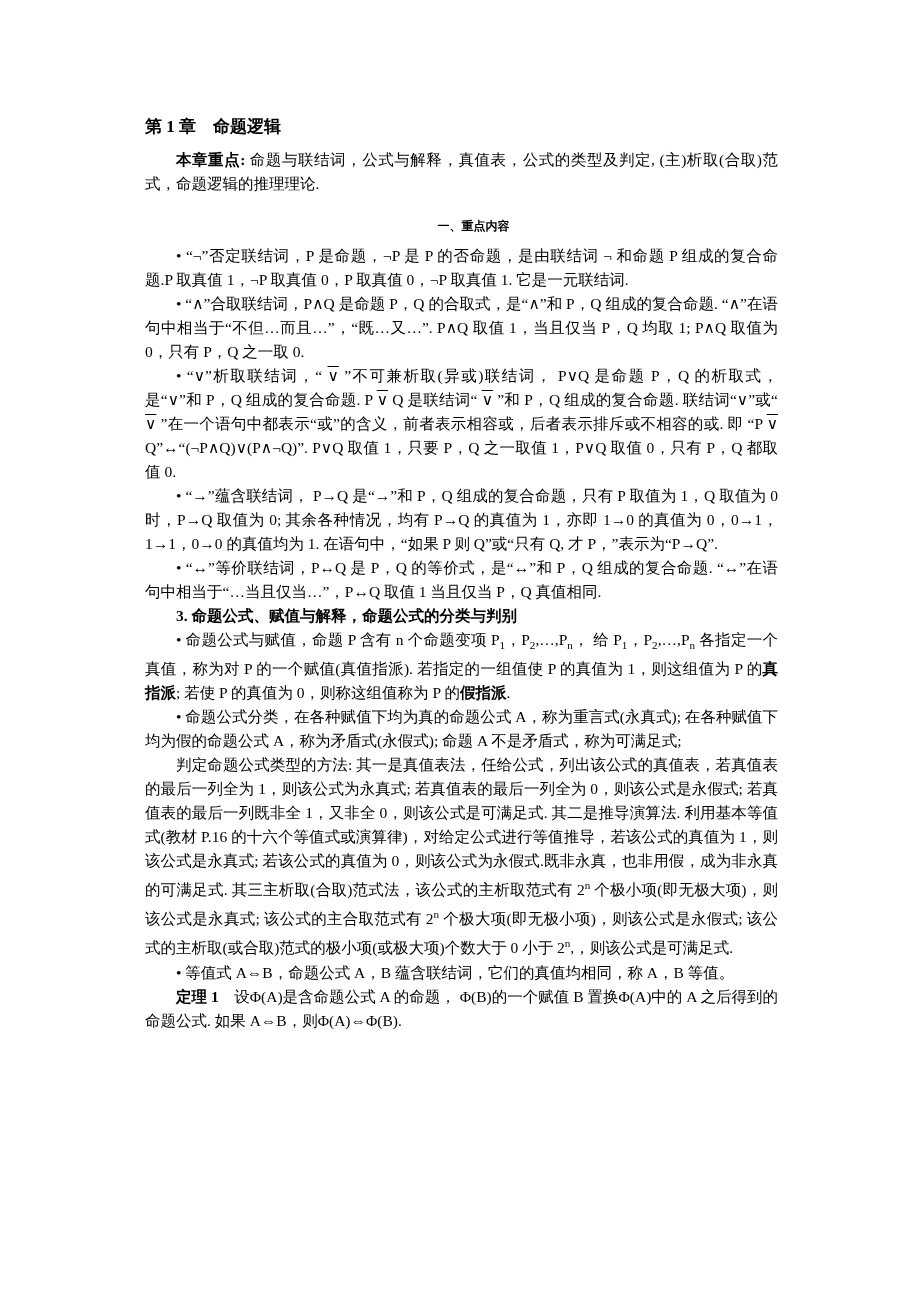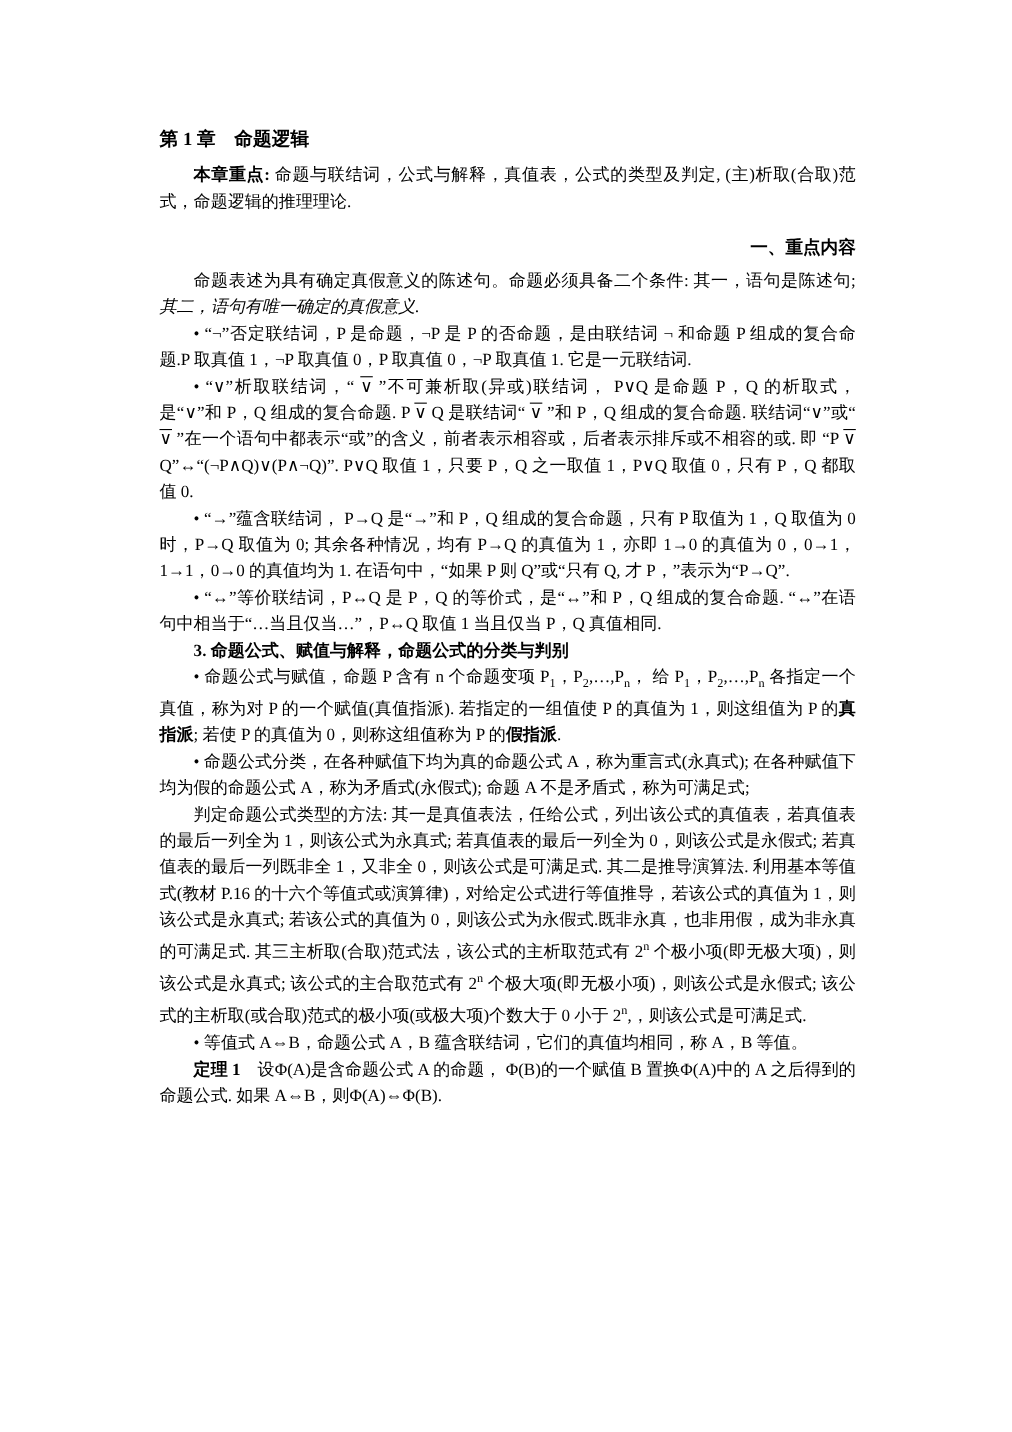--- a/index.html
+++ b/index.html
@@ -22,45 +22,45 @@
   }
   p.para { margin: 0; }
   p.title {
     font-size: 17px;
     font-weight: bold;
     line-height: 22px;
     margin-bottom: 10px;
     text-align: left;
   }
   p.section {
-    font-size: 16px;
+    font-size: 12px;
     font-weight: bold;
     line-height: 24px;
     margin: 18px 0 6px 0;
     text-indent: 2em;
-    text-align: right;
+    text-align: center;
   }
   p.h3 { font-weight: bold; text-indent: 2em; }
   p.indent { text-indent: 2em; }
   .b { font-weight: bold; }
   .i { font-style: italic; }
   .ol { text-decoration: overline; }
   .sub { vertical-align: sub; font-size: 0.72em; }
   .sup { vertical-align: super; font-size: 0.72em; }
 </style>
 </head>
 <body>
 
 <div class="page">
   <div>
       <p class="para title"><span class="b">第 1 章　命题逻辑</span></p>
       <p class="para body indent"><span class="b">本章重点:</span><span> 命题与联结词，公式与解释，真值表，公式的类型及判定, (主)析取(合取)范式，命题逻辑的推理理论.</span></p>
       <p class="para section"><span class="b">一、重点内容</span></p>
-      <p class="para body indent"><span>命题表述为具有确定真假意义的陈述句。命题必须具备二个条件: 其一，语句是陈述句; </span><span class="i">其二，语句有唯一确定的真假意义.</span></p>
       <p class="para bullet indent"><span>• “¬”否定联结词，P 是命题，¬P 是 P 的否命题，是由联结词 ¬ 和命题 P 组成的复合命题.P 取真值 1，¬P 取真值 0，P 取真值 0，¬P 取真值 1. 它是一元联结词.</span></p>
+      <p class="para bullet indent"><span>• “∧”合取联结词，P∧Q 是命题 P，Q 的合取式，是“∧”和 P，Q 组成的复合命题. “∧”在语句中相当于“不但…而且…”，“既…又…”. P∧Q 取值 1，当且仅当 P，Q 均取 1; P∧Q 取值为 0，只有 P，Q 之一取 0.</span></p>
       <p class="para bullet indent"><span>• “∨”析取联结词，“ </span><span class="ol">∨</span><span> ”不可兼析取(异或)联结词， P∨Q 是命题 P，Q 的析取式，是“∨”和 P，Q 组成的复合命题. P </span><span class="ol">∨</span><span> Q 是联结词“ </span><span class="ol">∨</span><span> ”和 P，Q 组成的复合命题. 联结词“∨”或“ </span><span class="ol">∨</span><span> ”在一个语句中都表示“或”的含义，前者表示相容或，后者表示排斥或不相容的或. 即 “P </span><span class="ol">∨</span><span> Q”↔“(¬P∧Q)∨(P∧¬Q)”. P∨Q 取值 1，只要 P，Q 之一取值 1，P∨Q 取值 0，只有 P，Q 都取值 0.</span></p>
       <p class="para bullet indent"><span>• “→”蕴含联结词， P→Q 是“→”和 P，Q 组成的复合命题，只有 P 取值为 1，Q 取值为 0 时，P→Q 取值为 0; 其余各种情况，均有 P→Q 的真值为 1，亦即 1→0 的真值为 0，0→1，1→1，0→0 的真值均为 1. 在语句中，“如果 P 则 Q”或“只有 Q, 才 P，”表示为“P→Q”.</span></p>
       <p class="para bullet indent"><span>• “↔”等价联结词，P↔Q 是 P，Q 的等价式，是“↔”和 P，Q 组成的复合命题. “↔”在语句中相当于“…当且仅当…”，P↔Q 取值 1 当且仅当 P，Q 真值相同.</span></p>
       <p class="para h3"><span class="b">3. 命题公式、赋值与解释，命题公式的分类与判别</span></p>
       <p class="para bullet indent"><span>• 命题公式与赋值，命题 P 含有 n 个命题变项 P</span><span class="sub">1</span><span>，P</span><span class="sub">2</span><span>,…,P</span><span class="sub">n</span><span>， 给 P</span><span class="sub">1</span><span>，P</span><span class="sub">2</span><span>,…,P</span><span class="sub">n</span><span> 各指定一个真值，称为对 P 的一个赋值(真值指派). 若指定的一组值使 P 的真值为 1，则这组值为 P 的</span><span class="b">真指派</span><span>; 若使 P 的真值为 0，则称这组值称为 P 的</span><span class="b">假指派</span><span>.</span></p>
       <p class="para bullet indent"><span>• 命题公式分类，在各种赋值下均为真的命题公式 A，称为重言式(永真式); 在各种赋值下均为假的命题公式 A，称为矛盾式(永假式); 命题 A 不是矛盾式，称为可满足式;</span></p>
       <p class="para body indent"><span>判定命题公式类型的方法: 其一是真值表法，任给公式，列出该公式的真值表，若真值表的最后一列全为 1，则该公式为永真式; 若真值表的最后一列全为 0，则该公式是永假式; 若真值表的最后一列既非全 1，又非全 0，则该公式是可满足式. 其二是推导演算法. 利用基本等值式(教材 P.16 的十六个等值式或演算律)，对给定公式进行等值推导，若该公式的真值为 1，则该公式是永真式; 若该公式的真值为 0，则该公式为永假式.既非永真，也非用假，成为非永真的可满足式. 其三主析取(合取)范式法，该公式的主析取范式有 2</span><span class="sup">n</span><span> 个极小项(即无极大项)，则该公式是永真式; 该公式的主合取范式有 2</span><span class="sup">n</span><span> 个极大项(即无极小项)，则该公式是永假式; 该公式的主析取(或合取)范式的极小项(或极大项)个数大于 0 小于 2</span><span class="sup">n</span><span>,，则该公式是可满足式.</span></p>
       <p class="para bullet indent"><span>• 等值式 A⇔B，命题公式 A，B 蕴含联结词，它们的真值均相同，称 A，B 等值。</span></p>
       <p class="para body indent"><span class="b">定理 1</span><span>　设Φ(A)是含命题公式 A 的命题， Φ(B)的一个赋值 B 置换Φ(A)中的 A 之后得到的命题公式. 如果 A⇔B，则Φ(A)⇔Φ(B).</span></p>
     </div>

